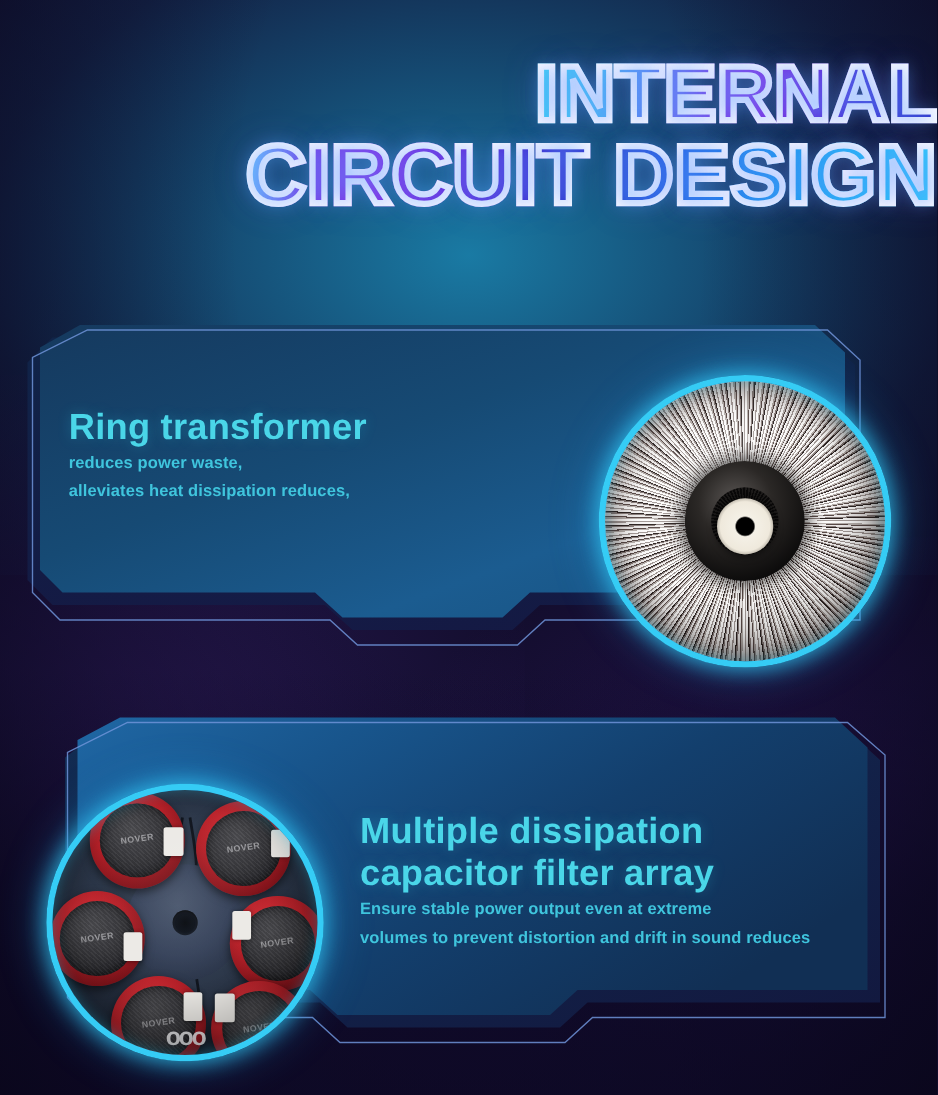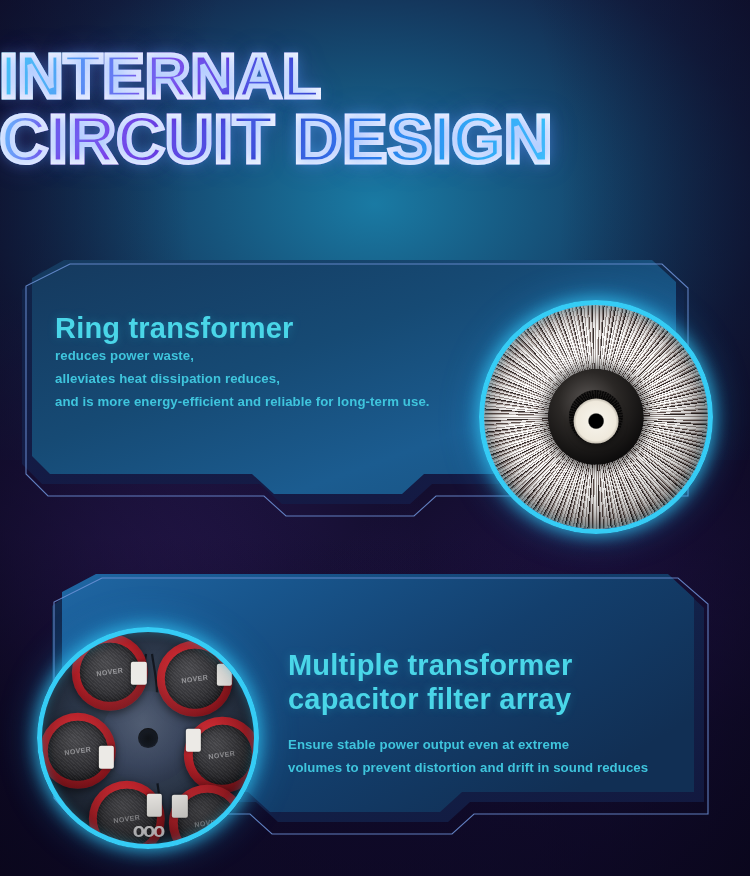--- a/index.html
+++ b/index.html
@@ -32,21 +32,21 @@
   #bg .g4{ 
     position:absolute; left:0; right:0; bottom:0; height:340px;
     background:linear-gradient(180deg, rgba(14,10,38,0) 0%, rgba(16,11,42,.75) 55%, rgba(17,11,44,.95) 100%);
   }
   #bg .g5{ 
     position:absolute; inset:0;
     background:radial-gradient(ellipse at 50% 22%, rgba(0,0,0,0) 35%, rgba(10,7,30,.55) 78%, rgba(9,6,26,.85) 100%);
   }
 
   
-  #title{ position:absolute; top:46px; left:0; width:750px; text-align:left; z-index:6; }
+  #title{ position:absolute; top:46px; left:0; width:750px; text-align:right; z-index:6; }
   .tl{
     display:block;
     font-family:"Liberation Sans", sans-serif;
     font-weight:700; letter-spacing:1px; line-height:.96;
     -webkit-text-stroke:5px #ffffff; paint-order:stroke fill;
     text-shadow:0 0 14px rgba(90,170,255,.55), 0 0 28px rgba(120,90,255,.35);
   }
   .tl span{ -webkit-background-clip:text; background-clip:text; color:transparent; }
   .tl1{ font-size:62px; }
   .tl1 span{
@@ -201,26 +201,25 @@
     </defs>
 
     <path d="M30,18 L648,18 L672,40 L672,232 L420,232 L398,252 L270,252 L248,232 L30,232 L10,212 L10,38 Z" fill="url(#p1dark)" opacity="0.9"></path>
 
     <path d="M52,8 L640,8 L664,30 L664,222 L412,222 L390,242 L262,242 L240,222 L38,222 L20,204 L20,26 Z" fill="url(#p1fill)"></path>
 
     <path d="M58,12 L650,12 L676,36 L676,244 L424,244 L402,264 L274,264 L252,244 L36,244 L14,222 L14,34 Z" fill="none" stroke="#6f93d8" stroke-width="1.1" opacity=".85"></path>
   </svg>
 </div>
 
-<div class="ptext" style="left:55px; top:311px; width:470px;">
+<div class="ptext" style="left:55px; top:325px; width:470px;">
   <div class="phead">Ring transformer</div>
   <div class="pbody" style="">
     <div>reduces power waste,</div>
     <div>alleviates heat dissipation reduces,</div>
-    <div>and is more energy-efficient and reliable for long-term use.</div>
   </div>
 </div>
 
 <div class="circ" id="torus" style="left:479px; top:300px; width:234px; height:234px;">
   <div class="inner">
     <div class="tor-w"></div>
     <div class="tor-rim"></div>
     <div class="tor-sh"></div>
     <div class="tor-hub"></div>
     <div class="tor-eye"></div>
@@ -243,24 +242,24 @@
       </linearGradient>
     </defs>
     <path d="M38,20 L640,20 L664,42 L664,236 L430,236 L408,256 L238,256 L216,236 L30,236 L12,216 L12,40 Z" fill="url(#p2dark)" opacity="0.9"></path>
     <path d="M56,8 L628,8 L654,32 L654,226 L422,226 L400,246 L230,246 L208,226 L38,226 L22,208 L22,26 Z" fill="url(#p2fill)"></path>
     <path d="M62,12 L638,12 L668,38 L668,248 L434,248 L412,268 L232,268 L210,248 L28,248 L14,232 L14,36 Z" fill="none" stroke="#6f93d8" stroke-width="1.1" opacity=".85"></path>
   </svg>
 </div>
 
 <div class="ptext" style="left:288px; top:648px; width:420px;">
   <div class="phead">
-    <div>Multiple transformer</div>
+    <div>Multiple dissipation</div>
     <div>capacitor filter array</div>
   </div>
-  <div class="pbody" style="margin-top:18px;">
+  <div class="pbody" style="">
     <div>Ensure stable power output even at extreme</div>
     <div>volumes to prevent distortion and drift in sound reduces</div>
   </div>
 </div>
 
 <div class="circ" id="caps" style="left:37px; top:627px; width:222px; height:222px;">
   <div class="inner">
     <div class="cap-base"></div>
     <svg class="cap-wire" viewBox="0 0 212 212">
       <g stroke="#0d1118" stroke-width="2.2" fill="none" opacity=".85">

